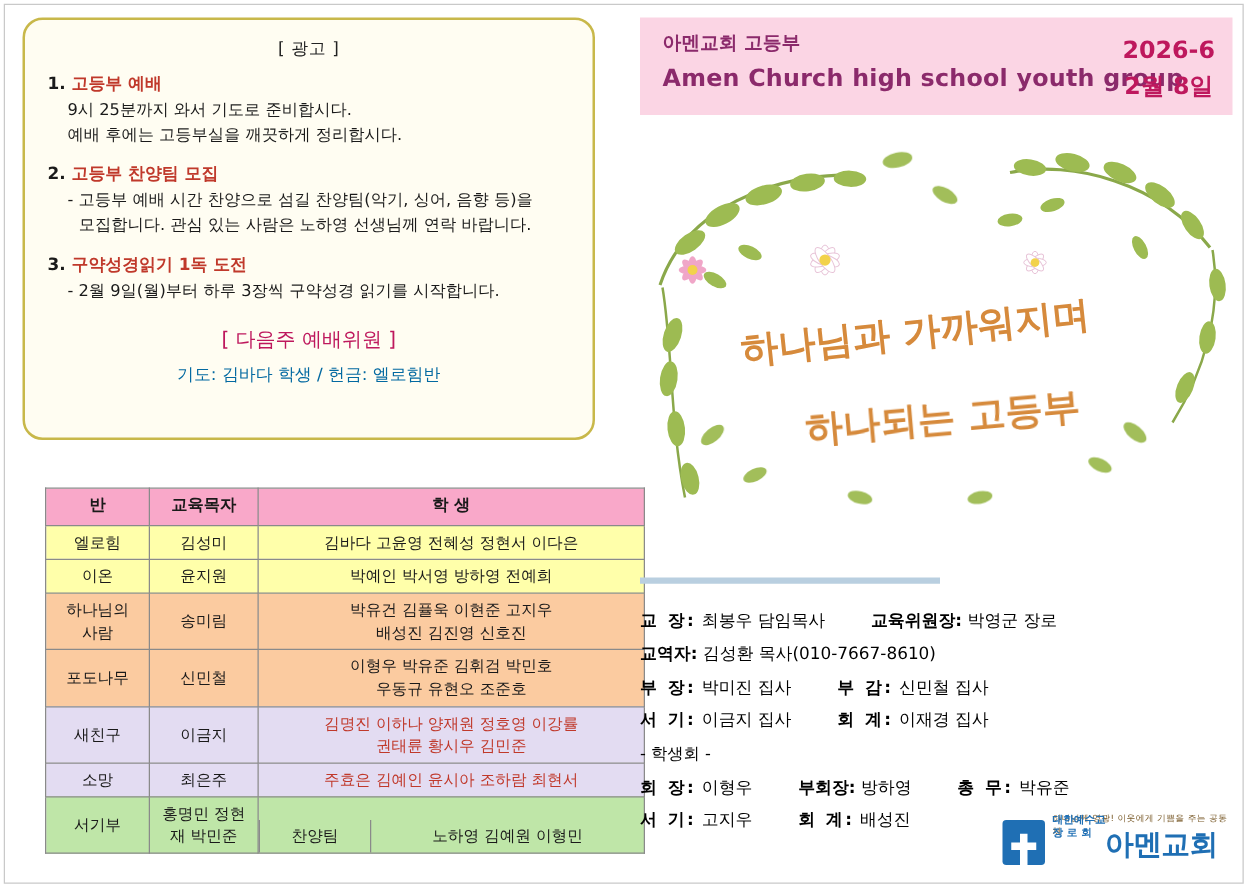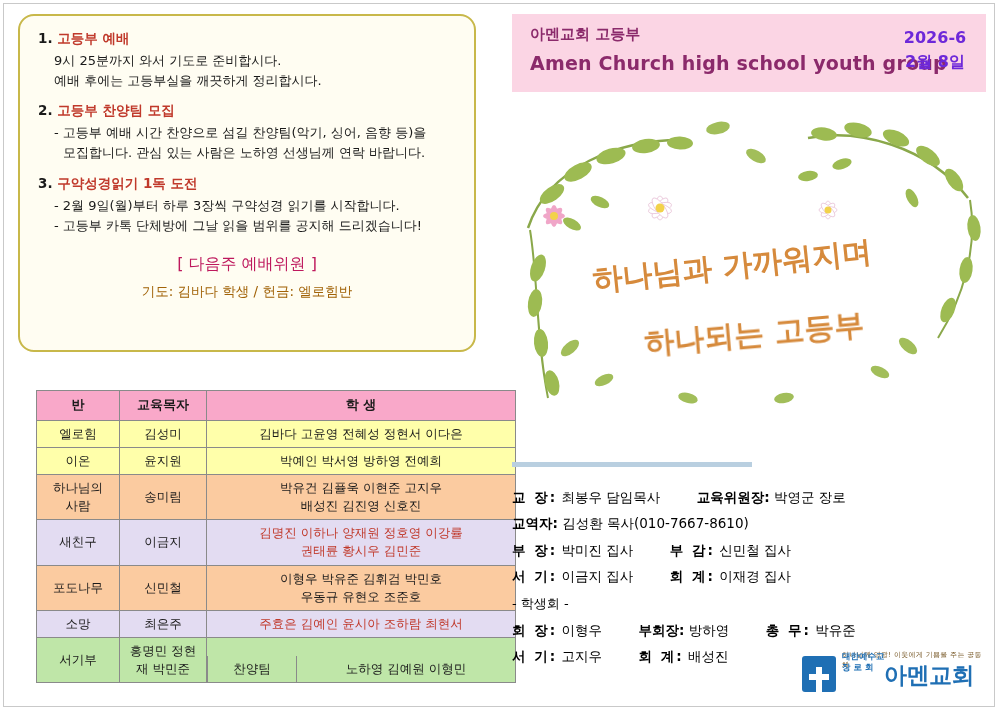--- a/index.html
+++ b/index.html
@@ -75,21 +75,21 @@
   .notice-sub-title {
     text-align: center;
     font-size: 16px;
     color: #be185d;
     margin-top: 18px;
     margin-bottom: 8px;
   }
   .notice-sub-line {
     text-align: center;
     font-size: 13.5px;
-    color: #a16207;
+    color: #0369a1;
   }
 
   
   .class-table {
     position: absolute;
     left: 18px;
     top: 376px;
     width: 452px;
     border-collapse: collapse;
     table-layout: fixed;
@@ -149,24 +149,24 @@
     color: #8b2a6b;
     font-weight: bold;
     letter-spacing: 0.2px;
   }
   .mast-date {
     position: absolute;
     right: 10px;
     top: 12px;
     width: 82px;
     text-align: center;
-    color: #6d28d9;
+    color: #be185d;
     font-weight: bold;
     line-height: 1.5;
-    font-size: 16px;
+    font-size: 19px;
   }
 
   
   .art {
     position: absolute;
     left: 8px;
     top: 98px;
     width: 482px;
     height: 340px;
   }
@@ -269,20 +269,21 @@
   }
 </style>
 </head>
 <body>
 
 <div class="page">
   <div class="page-border"></div>
 
   <div class="left-col">
     <div class="notice-box">
+      <div class="notice-title">[ 광고 ]</div>
 
       <div class="notice-item">
         <div class="notice-head">
           <span class="num">1.</span>
           <span>고등부 예배</span>
         </div>
         <div class="notice-line">9시 25분까지 와서 기도로 준비합시다.</div>
         <div class="notice-line">예배 후에는 고등부실을 깨끗하게 정리합시다.</div>
       </div>
 
@@ -294,21 +295,20 @@
         <div class="notice-line">- 고등부 예배 시간 찬양으로 섬길 찬양팀(악기, 싱어, 음향 등)을</div>
         <div class="notice-line" style="padding-left:25px;">모집합니다. 관심 있는 사람은 노하영 선생님께 연락 바랍니다.</div>
       </div>
 
       <div class="notice-item">
         <div class="notice-head">
           <span class="num">3.</span>
           <span>구약성경읽기 1독 도전</span>
         </div>
         <div class="notice-line">- 2월 9일(월)부터 하루 3장씩 구약성경 읽기를 시작합니다.</div>
-        <div class="notice-line">- 고등부 카톡 단체방에 그날 읽을 범위를 공지해 드리겠습니다!</div>
       </div>
 
       <div class="notice-sub-title">[ 다음주 예배위원 ]</div>
       <div class="notice-sub-line">기도: 김바다 학생 / 헌금: 엘로힘반</div>
     </div>
 
     <table class="class-table">
       <thead>
         <tr>
           <th class="col-a">반</th>
@@ -329,34 +329,34 @@
         </tr>
         <tr style="background:#fbcba0;">
           <td><span style="white-space:pre-line;">하나님의
 사람</span></td>
           <td>송미림</td>
           <td class="students">
             <div>박유건 김퓰욱 이현준 고지우</div>
             <div>배성진 김진영 신호진</div>
           </td>
         </tr>
+        <tr style="background:#fbcba0;">
+          <td>포도나무</td>
+          <td>신민철</td>
+          <td class="students">
+            <div>이형우 박유준 김휘검 박민호</div>
+            <div>우동규 유현오 조준호</div>
+          </td>
+        </tr>
         <tr style="background:#e3dcf2;">
           <td>새친구</td>
           <td>이금지</td>
           <td class="students ctr" style="color:#c0392b;">
             <div>김명진 이하나 양재원 정호영 이강률</div>
             <div>권태륜 황시우 김민준</div>
-          </td>
-        </tr>
-        <tr style="background:#fbcba0;">
-          <td>포도나무</td>
-          <td>신민철</td>
-          <td class="students">
-            <div>이형우 박유준 김휘검 박민호</div>
-            <div>우동규 유현오 조준호</div>
           </td>
         </tr>
         <tr style="background:#e3dcf2;">
           <td>소망</td>
           <td>최은주</td>
           <td class="students ctr" style="color:#c0392b;">주효은 김예인 윤시아 조하람 최현서</td>
         </tr>
         <tr class="footer-row" style="background:#bfe6a8;">
           <td>서기부</td>
           <td colspan="1" style="width:78px;">

